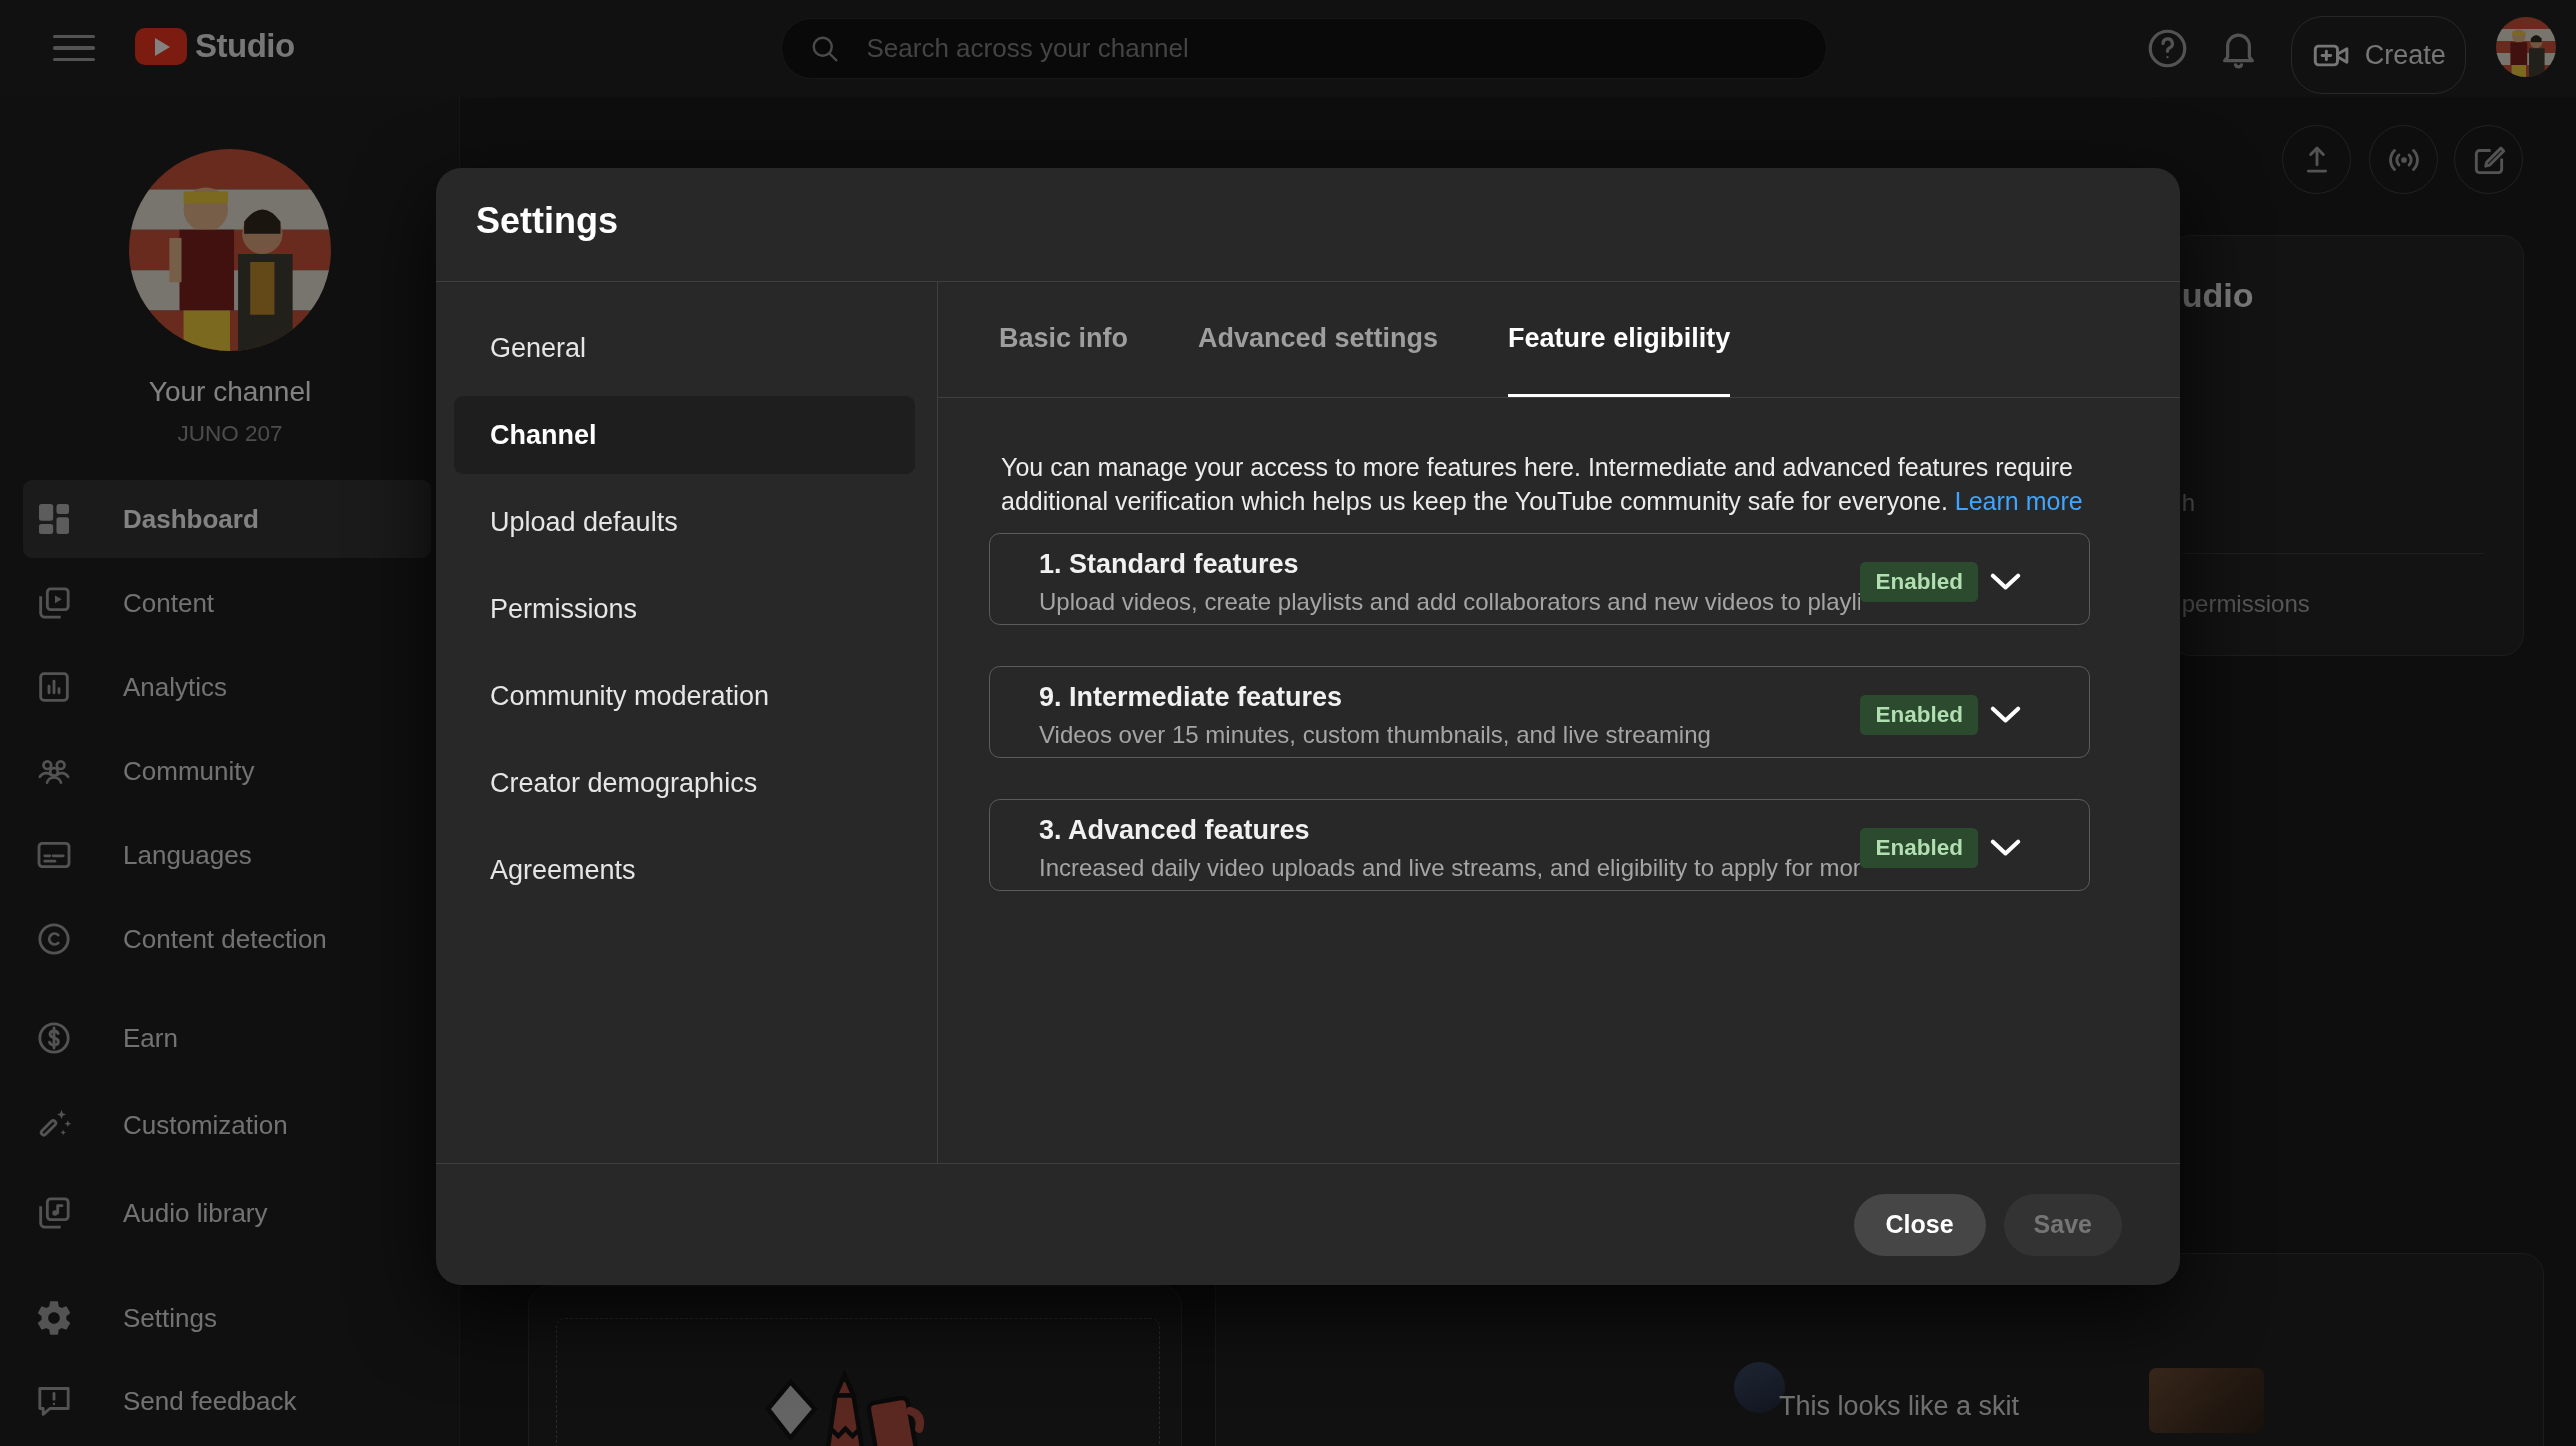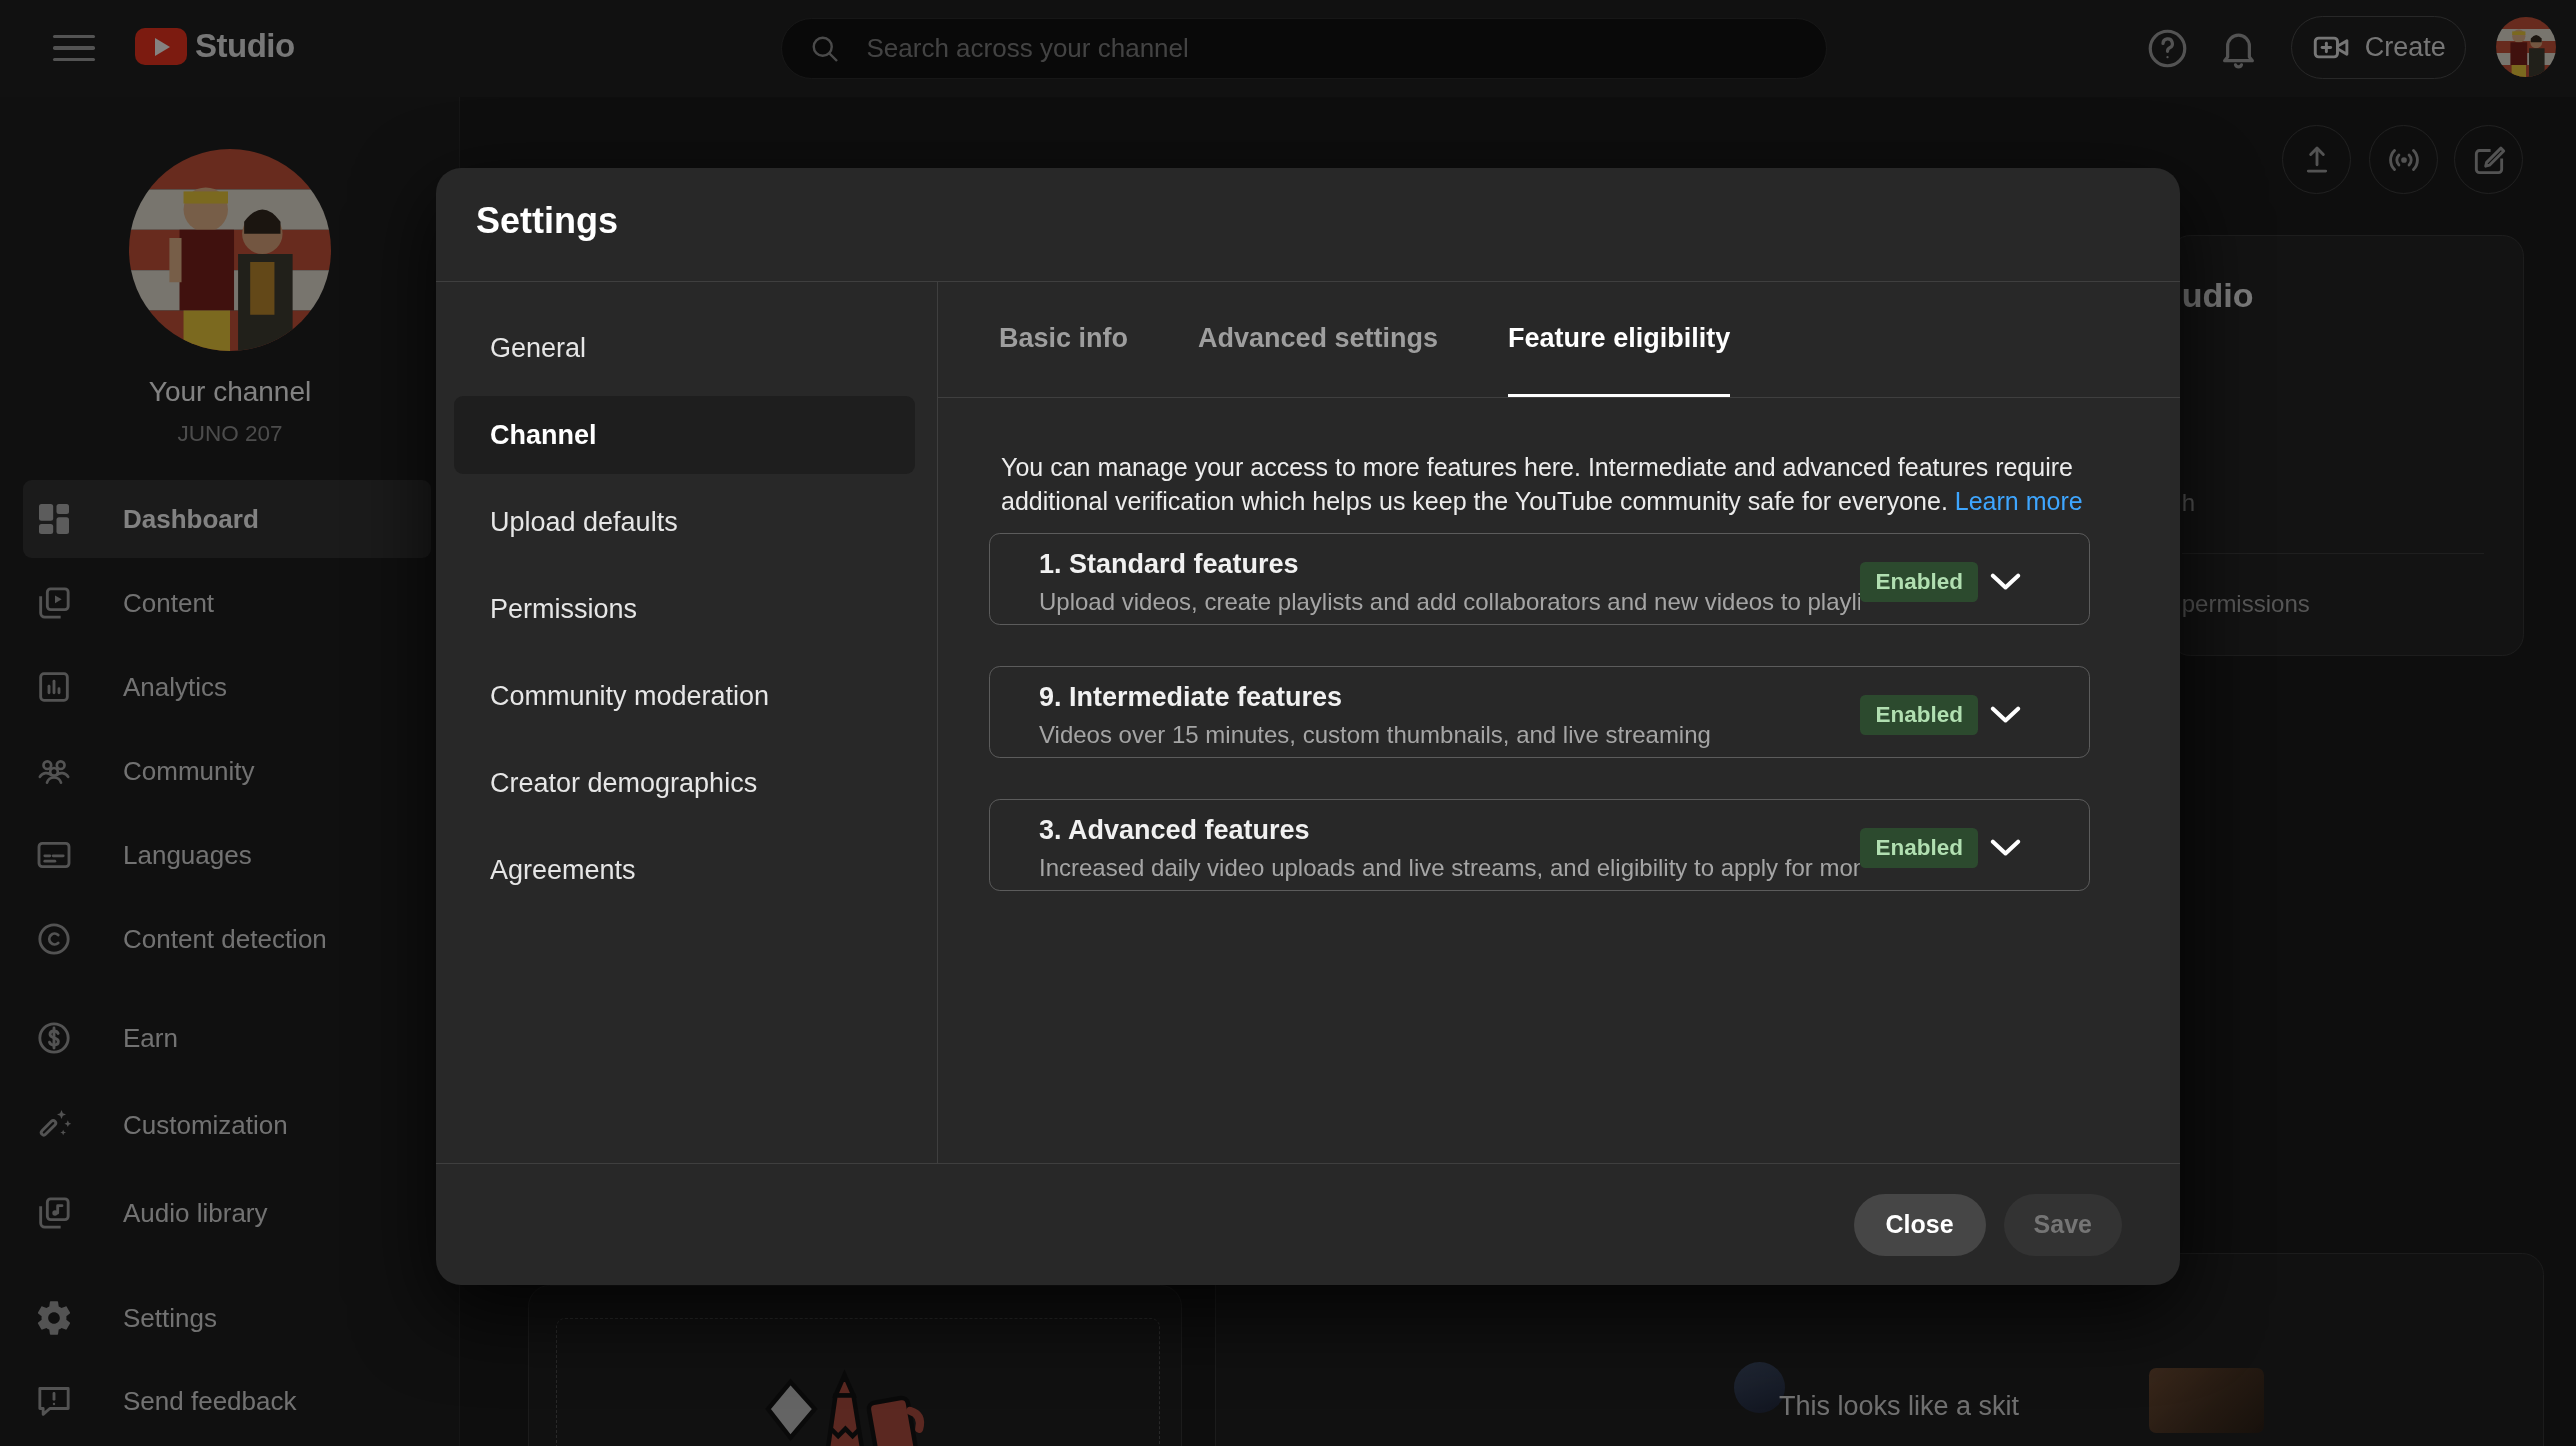--- a/index.html
+++ b/index.html
@@ -19,21 +19,21 @@
 
   #searchbar { position:absolute; left:781px; top:18px; width:1046px; height:61px; background:#111;
                border:0.9px solid #2b2b2b; border-radius:31px; display:flex; align-items:center; padding:0 25px; }
   #searchbar svg { flex:0 0 auto; margin-right:23.5px; }
   #searchbar input { flex:1; background:transparent; border:none; outline:none; color:#cfcfcf;
                      font-size:26px; font-family:"Liberation Sans",sans-serif; }
   #searchbar input::placeholder { color:#7d7d7d; }
 
   .tb-icon-btn { position:absolute; top:20px; width:56px; height:56px; display:flex; align-items:center;
                  justify-content:center; cursor:pointer; }
-  #create-btn { position:absolute; left:2291px; top:16px; width:175px; height:63px; border:1.8px solid #4a4a4a;
+  #create-btn { position:absolute; left:2291px; top:16px; width:175px; height:78px; border:1.8px solid #4a4a4a;
                 border-radius:32px; display:flex; align-items:center; justify-content:center; gap:12.6px;
                 color:#dadada; font-size:27px; cursor:pointer; }
   #tb-avatar { position:absolute; left:2496px; top:17px; width:60px; height:60px; border-radius:50%;
                overflow:hidden; cursor:pointer; }
 
   
   #sidebar { position:absolute; left:0; top:97px; width:460px; height:1350px; background:#1f1f1f;
              border-right:0.9px solid #2a2a2a; z-index:9; }
   #channel-block { position:absolute; left:0; top:52px; width:460px; text-align:center; }
   #big-avatar { width:202px; height:202px; border-radius:50%; overflow:hidden; margin:0 auto; cursor:pointer; }

